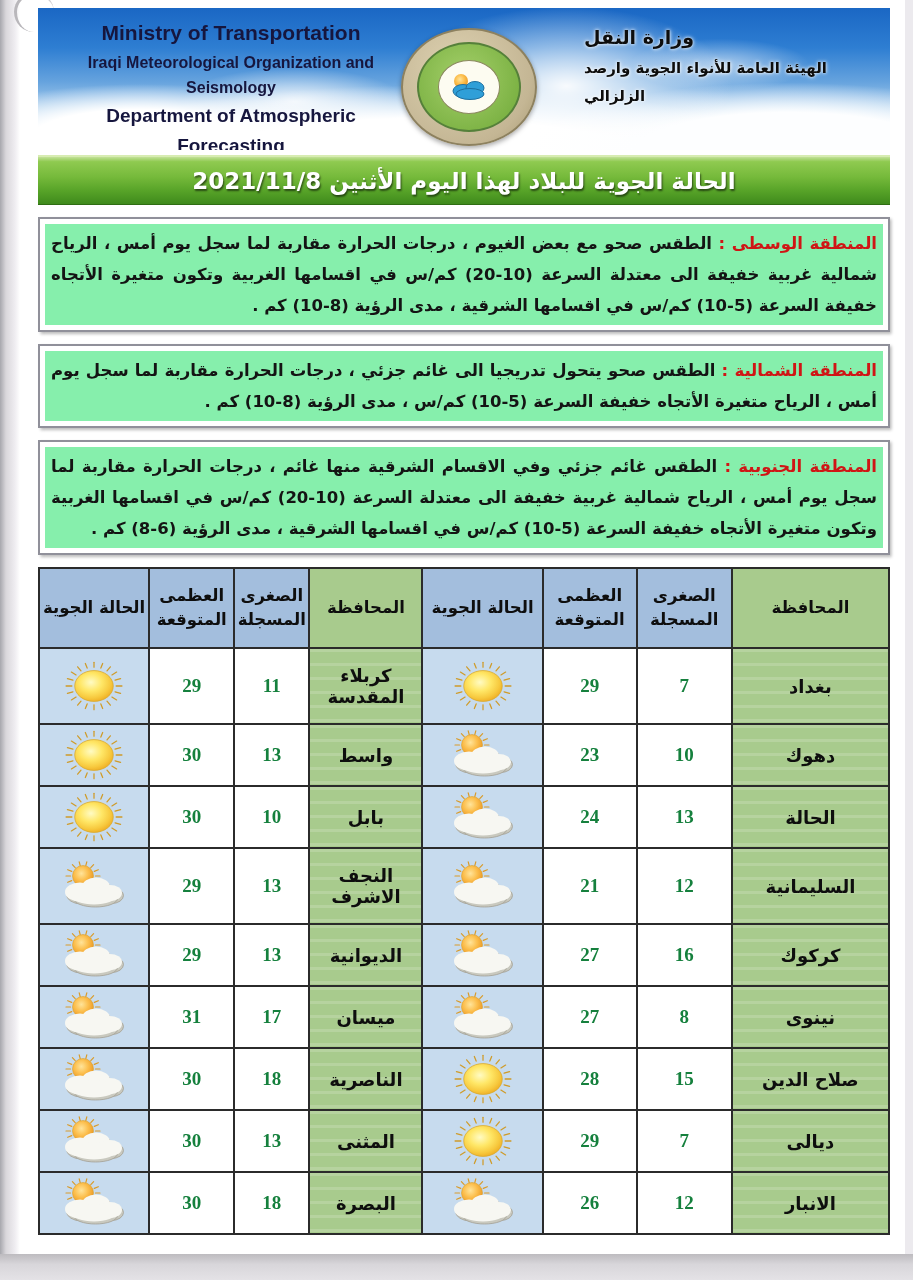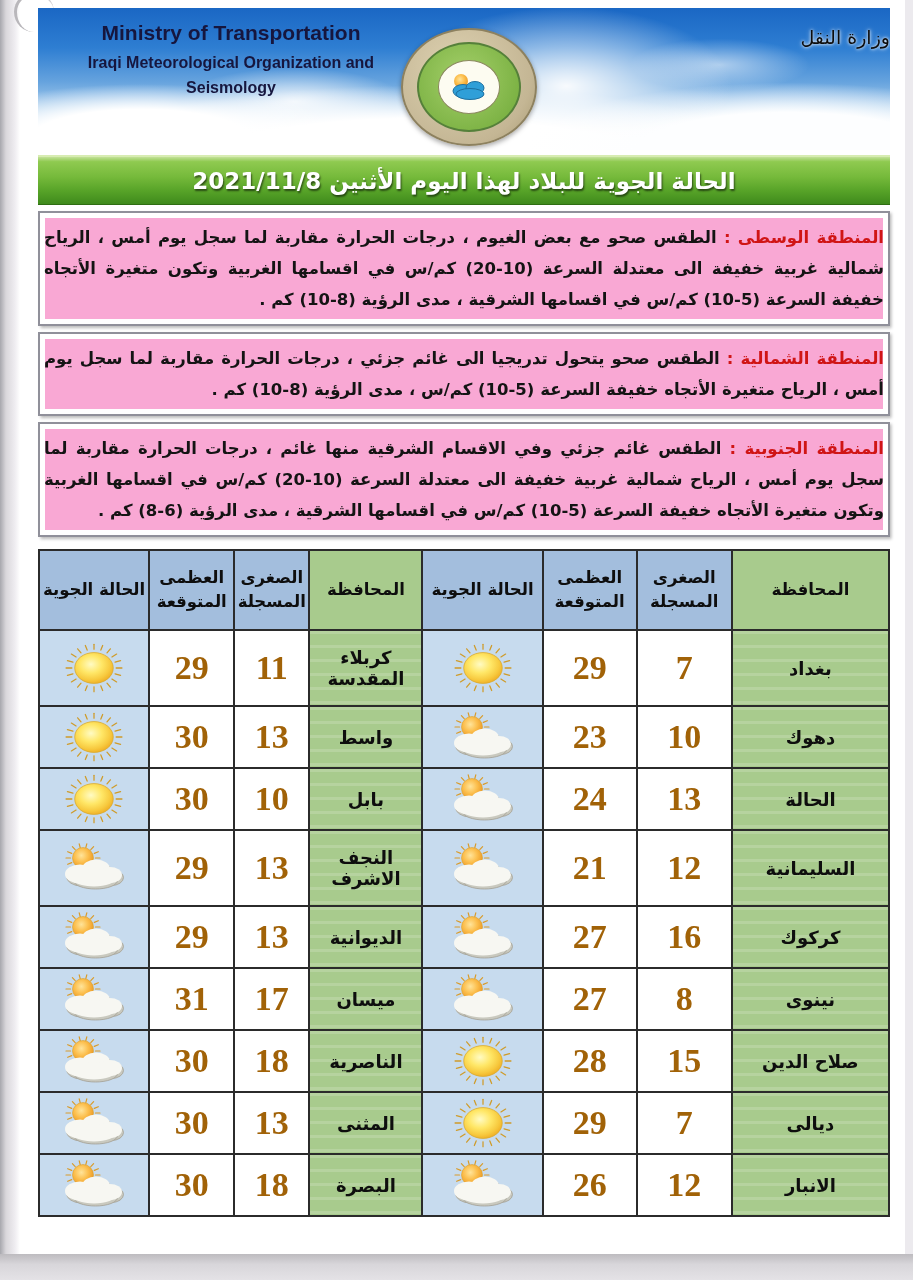--- a/index.html
+++ b/index.html
@@ -32,22 +32,22 @@
       linear-gradient(180deg,#1a67c4 0%,#2e7ed2 28%,#66a3de 52%,#abcfee 72%,#e8f3fc 90%,#ffffff 100%);
   }
   .en-block {
     position:absolute; left:18px; top:8px; width:350px; text-align:center;
     font-family:Liberation Sans, sans-serif; font-weight:bold; color:#16163e; line-height:1.6;
   }
   .en-line1 { font-size:21px; }
   .en-line2 { font-size:16px; }
   .en-line3 { font-size:19px; }
   .ar-block {
-    position:absolute; right:0; top:12px; width:300px; text-align:right;
-    font-weight:normal; color:#0d0d0d; line-height:1.85;
+    position:absolute; right:6px; top:12px; width:300px; text-align:left;
+    font-weight:bold; color:#0d0d0d; line-height:1.85;
     text-shadow:0 0 3px rgba(255,255,255,.9), 0 0 5px rgba(255,255,255,.7);
   }
   .ar-line1 { font-size:19px; }
   .ar-line2 { font-size:15px; }
   .ar-line3 { font-size:18px; }
 
   .logo { position:absolute; left:363px; top:20px; width:136px; height:118px;
     border-radius:50%; background:radial-gradient(circle at 40% 35%, #ded2b2, #c4b694 70%, #a4966f 100%);
     border:2px solid #8d815f; display:flex; align-items:center; justify-content:center;
     box-shadow:0 2px 5px rgba(0,0,0,.35); }
@@ -61,41 +61,41 @@
   .banner {
     margin-top:5px; width:852px; height:50px; display:flex; align-items:center; justify-content:center;
     background:linear-gradient(180deg,#c2e098 0%,#8fca50 10%,#76ba3b 42%,#57a328 72%,#3f8a1c 100%);
     border-top:2px solid #d7ecb2; border-bottom:1px solid #2f6d12;
   }
   .banner-title { color:#ffffff; font-size:23px; font-weight:bold;
     text-shadow:1px 2px 2px rgba(0,0,0,.55); }
 
   
   .region-box {
-    margin-top:6px; width:852px; background:#f9a8d4;
+    margin-top:12px; width:852px; background:#86efac;
     border:2px solid #90909a; box-shadow:inset 0 0 0 5px #ffffff, 1.5px 2px 3px rgba(0,0,0,.28);
-    padding:9px 4px; direction:rtl; text-align:justify;
+    padding:9px 11px; direction:rtl; text-align:justify;
     font-weight:bold; font-size:16.5px; line-height:1.88; color:#141414;
   }
   .region-label { color:var(--region-label-red,#d01515); }
 
   
   table.weather { margin-top:12px; width:852px; border-collapse:collapse;
     direction:rtl; table-layout:fixed; }
   .weather th, .weather td { border:2px solid #2b2b2b; text-align:center; vertical-align:middle; }
   .weather thead tr { height:80px; }
   .weather tbody tr { height:62px; }
   .weather th { font-size:16.5px; font-weight:bold; white-space:pre-line; color:#0e0e0e; line-height:1.45; }
   .th-blue  { background:var(--header-blue,#a3bedd); }
   .th-green { background:var(--governorate-green,#a8cb8d);margin-top:32px; }
   .td-gov { background:var(--governorate-green,#a8cb8d);
     background-image:repeating-linear-gradient(180deg, rgba(255,255,255,.16) 0 3px, rgba(255,255,255,0) 3px 14px);
     font-weight:bold; font-size:18px; color:#0e0e0e; padding:16px 6px; }
   .td-num { background:#ffffff; font-family:"Liberation Serif", serif;
-    font-weight:bold; font-size:34px; color:#a16207; }
+    font-weight:bold; font-size:19px; color:#15803d; }
   .td-icon { background:var(--condition-cell-blue,#c7dbee); }
   .td-icon svg { display:block; margin:0 auto; }
 </style>
 </head>
 <body>
 
 <svg width="0" height="0" style="position:absolute">
   <defs>
     <radialGradient id="sunGrad" cx="42%" cy="38%" r="68%">
       <stop offset="0%" stop-color="#fffbc4"></stop>
@@ -115,37 +115,39 @@
 <div class="edge-right"></div>
 <div class="edge-bottom"></div>
 <div class="corner-arc"></div>
 
 <div class="content">
 
   <div class="sky-header">
     <div class="en-block" dir="ltr">
       <div class="en-line1">Ministry of Transportation</div>
       <div class="en-line2">Iraqi Meteorological Organization and Seismology</div>
+      <div class="en-line3">Department of Atmospheric Forecasting</div>
     </div>
     <div class="logo">
       <div class="logo-green">
         <div class="logo-center">
           <svg width="48" height="32" viewBox="0 0 48 32">
             <circle cx="16" cy="10" r="7" fill="url(#sunGrad2)"></circle>
             <g fill="#2f9fd8" stroke="#1d6f9f" stroke-width="1">
               <ellipse cx="18" cy="20" rx="10" ry="6.5"></ellipse>
               <ellipse cx="30" cy="17" rx="9" ry="6.5"></ellipse>
               <ellipse cx="25" cy="23" rx="14" ry="5.5"></ellipse>
             </g>
           </svg>
         </div>
       </div>
     </div>
     <div class="ar-block">
       <div class="ar-line1">وزارة النقل</div>
+      <div class="ar-line2">الهيئة العامة للأنواء الجوية وارصد الزلزالي</div>
     </div>
   </div>
 
   <div class="banner">
     <div class="banner-title">الحالة الجوية للبلاد لهذا اليوم الأثنين 2021/11/8</div>
   </div>
 
   <div class="region-box">
     <span class="region-label">المنطقة الوسطى :</span>
     <span>الطقس صحو مع بعض الغيوم ، درجات الحرارة مقاربة لما سجل يوم أمس ، الرياح  شمالية غربية خفيفة الى معتدلة السرعة (10-20) كم/س في اقسامها الغربية وتكون متغيرة الأتجاه خفيفة السرعة (5-10) كم/س في اقسامها الشرقية ، مدى الرؤية (8-10) كم .</span>

